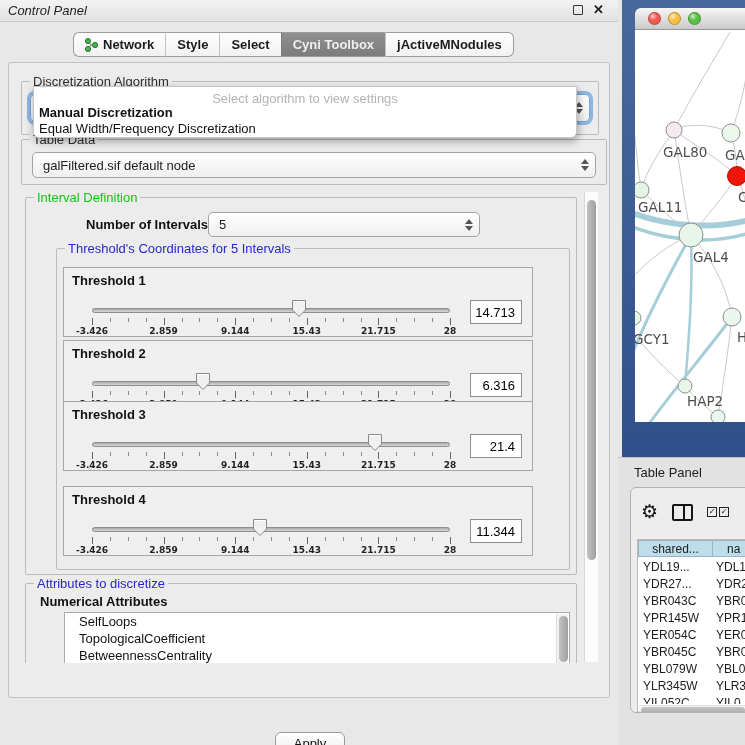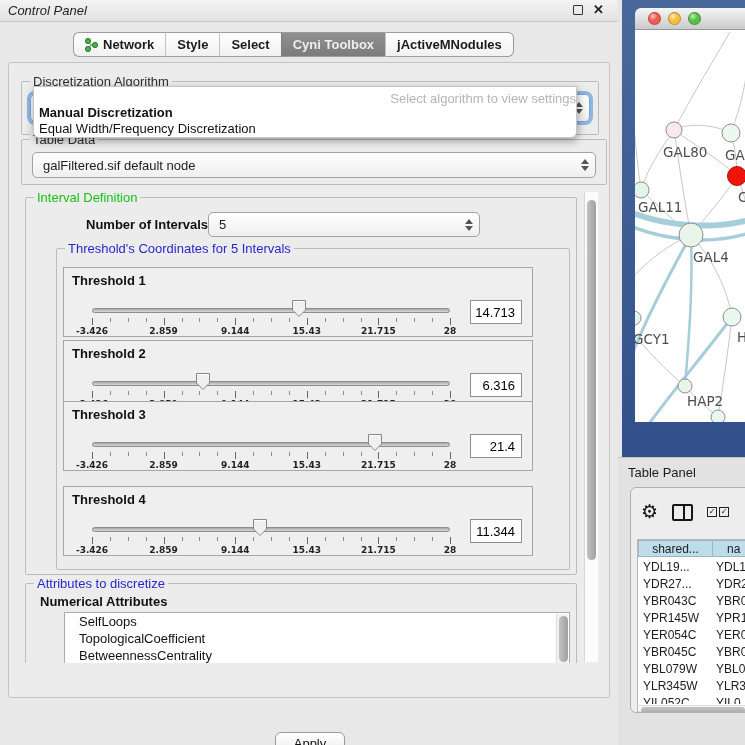--- a/index.html
+++ b/index.html
@@ -45,21 +45,21 @@
   .tri-dn{width:0;height:0;border-left:4px solid transparent;border-right:4px solid transparent;border-top:5px solid #555;}
 
   
   .algo-combo{left:8px;right:8px;top:12px;height:28px;border:1px solid #7aa7d8;
     box-shadow:0 0 0 3px rgba(98,160,222,.7);}
 
   
   .popup{position:absolute;left:33px;top:86px;width:544px;height:52px;background:#ffffff;
     border:1px solid #c6c6c6;border-radius:0 0 6px 6px;box-shadow:1px 3px 9px rgba(0,0,0,.35);z-index:6;
     font-size:13px;overflow:hidden;}
-  .popup-hint{position:absolute;top:4px;left:0;right:0;text-align:right;color:#b4b4b4;}
+  .popup-hint{position:absolute;top:4px;left:0;right:0;text-align:center;color:#b4b4b4;}
   .popup-item{position:absolute;left:5px;right:5px;height:15px;line-height:15px;color:#111;}
   .popup-item.b{font-weight:bold;}
 
   
   .scrollpane{position:absolute;left:20px;top:190px;width:578px;height:472px;overflow:hidden;}
   .vsb{position:absolute;background:#fcfcfc;border-left:1px solid #d8d8d8;}
   .vsb .thumb{position:absolute;left:2px;width:9px;border-radius:5px;
     background:linear-gradient(90deg,#c2c2c2,#9f9f9f);}
   .main-vsb{left:563px;top:1px;width:14px;height:470px;}
   .main-vsb .thumb{top:8px;height:360px;}
@@ -95,21 +95,21 @@
     background:linear-gradient(#49699c,#31508b);}
   .net-titlebar{position:absolute;left:13px;top:8px;right:0;height:22px;
     background:linear-gradient(#f6f6f6,#cacaca);border-bottom:1px solid #999;border-radius:6px 0 0 0;
     display:flex;align-items:center;gap:7px;padding-left:13px;}
   .light{width:13px;height:13px;border-radius:50%;display:inline-block;border:1px solid rgba(0,0,0,.25);}
   .net-canvas{position:absolute;left:13px;top:30px;right:0;height:392px;background:#ffffff;overflow:hidden;}
 
   
   .tp-region{position:absolute;left:618px;top:457px;width:127px;height:288px;background:#e2e2e2;
     border-top:1px solid #c2c2c2;}
-  .tp-title{position:absolute;left:10px;top:7px;font-size:13px;color:#1d1d1d;}
+  .tp-title{position:absolute;left:16px;top:7px;font-size:13px;color:#1d1d1d;}
   .tp-panel{position:absolute;left:12px;top:29px;width:120px;height:226px;background:#ededed;
     border:1px solid #b0b0b0;border-radius:6px 0 0 6px;overflow:hidden;}
   .tp-toolbar{position:absolute;left:0;top:0;right:0;height:48px;display:flex;align-items:center;gap:14px;padding-left:10px;}
   .gear{font-size:19px;color:#121212;line-height:20px;}
   .cols-icon{width:21px;height:17px;border:2px solid #151515;border-radius:2px;position:relative;background:#ededed;}
   .cols-icon:after{content:"";position:absolute;left:50%;top:0;bottom:0;width:2px;background:#151515;}
   .checks{display:flex;gap:2px;}
   .chk{width:10px;height:10px;border:1.4px solid #222;font-size:8px;line-height:8px;text-align:center;color:#222;}
   .tp-table{position:absolute;left:6px;top:51px;right:0;bottom:0;background:#fff;border:1px solid #b9b9b9;border-right:none;}
   .tp-header{display:flex;height:17px;}

